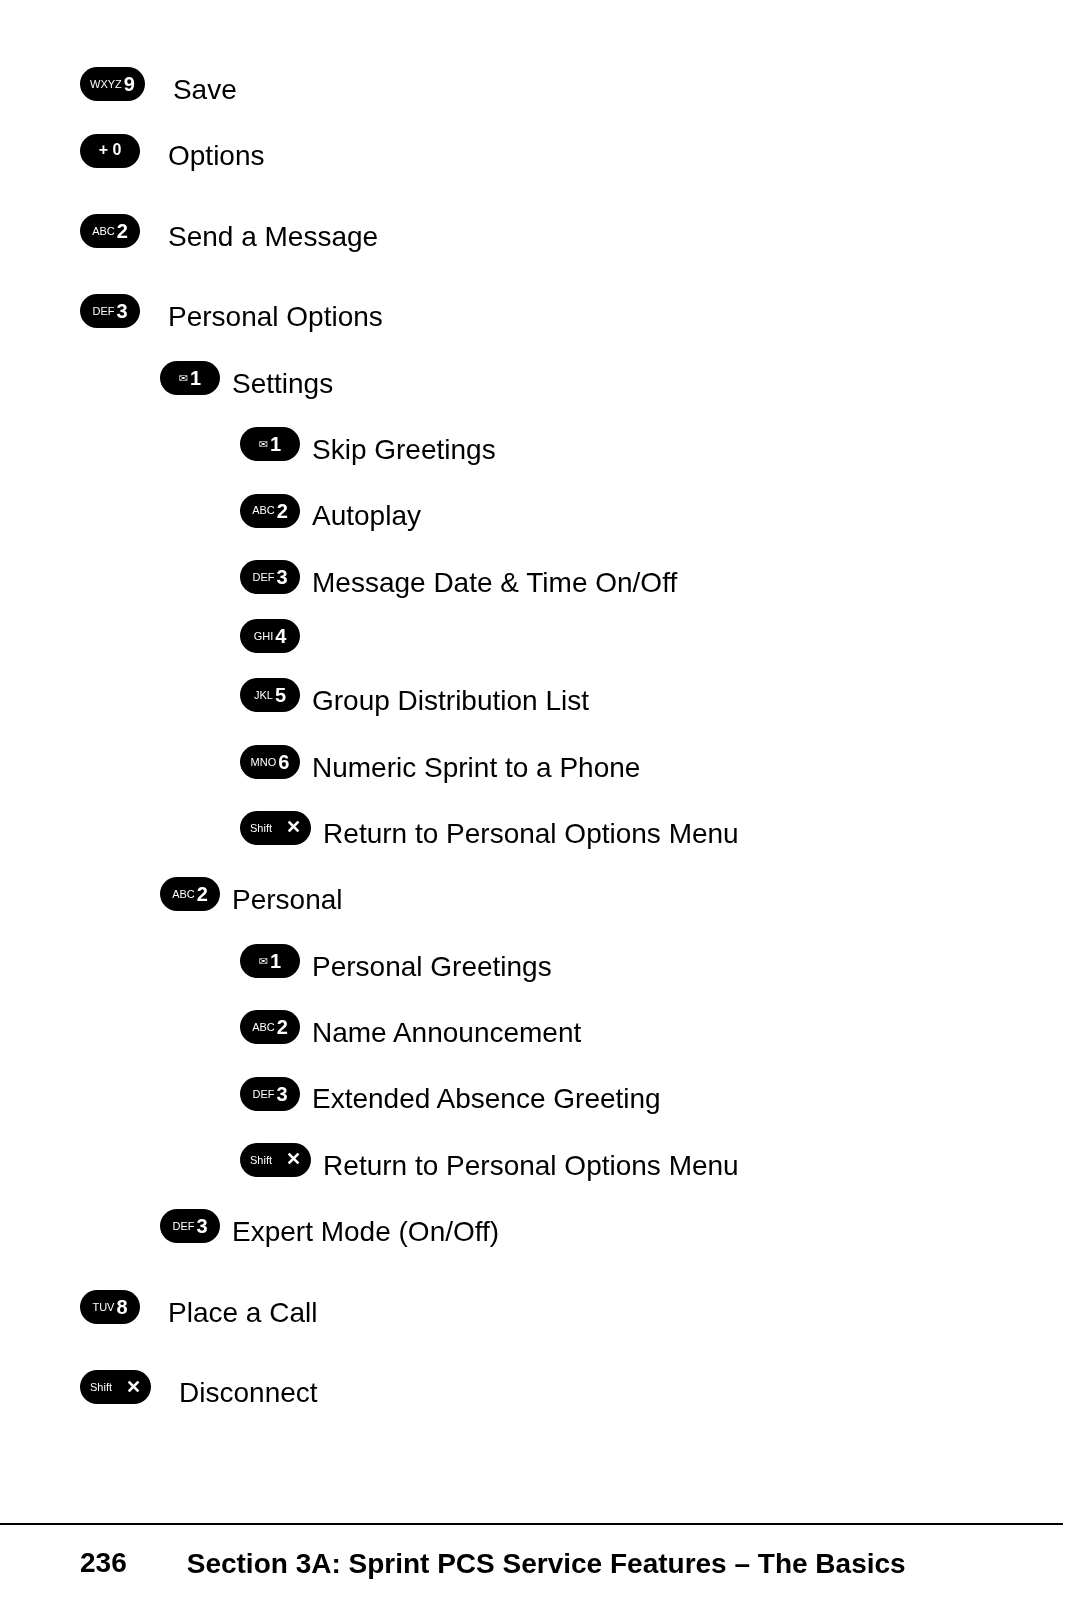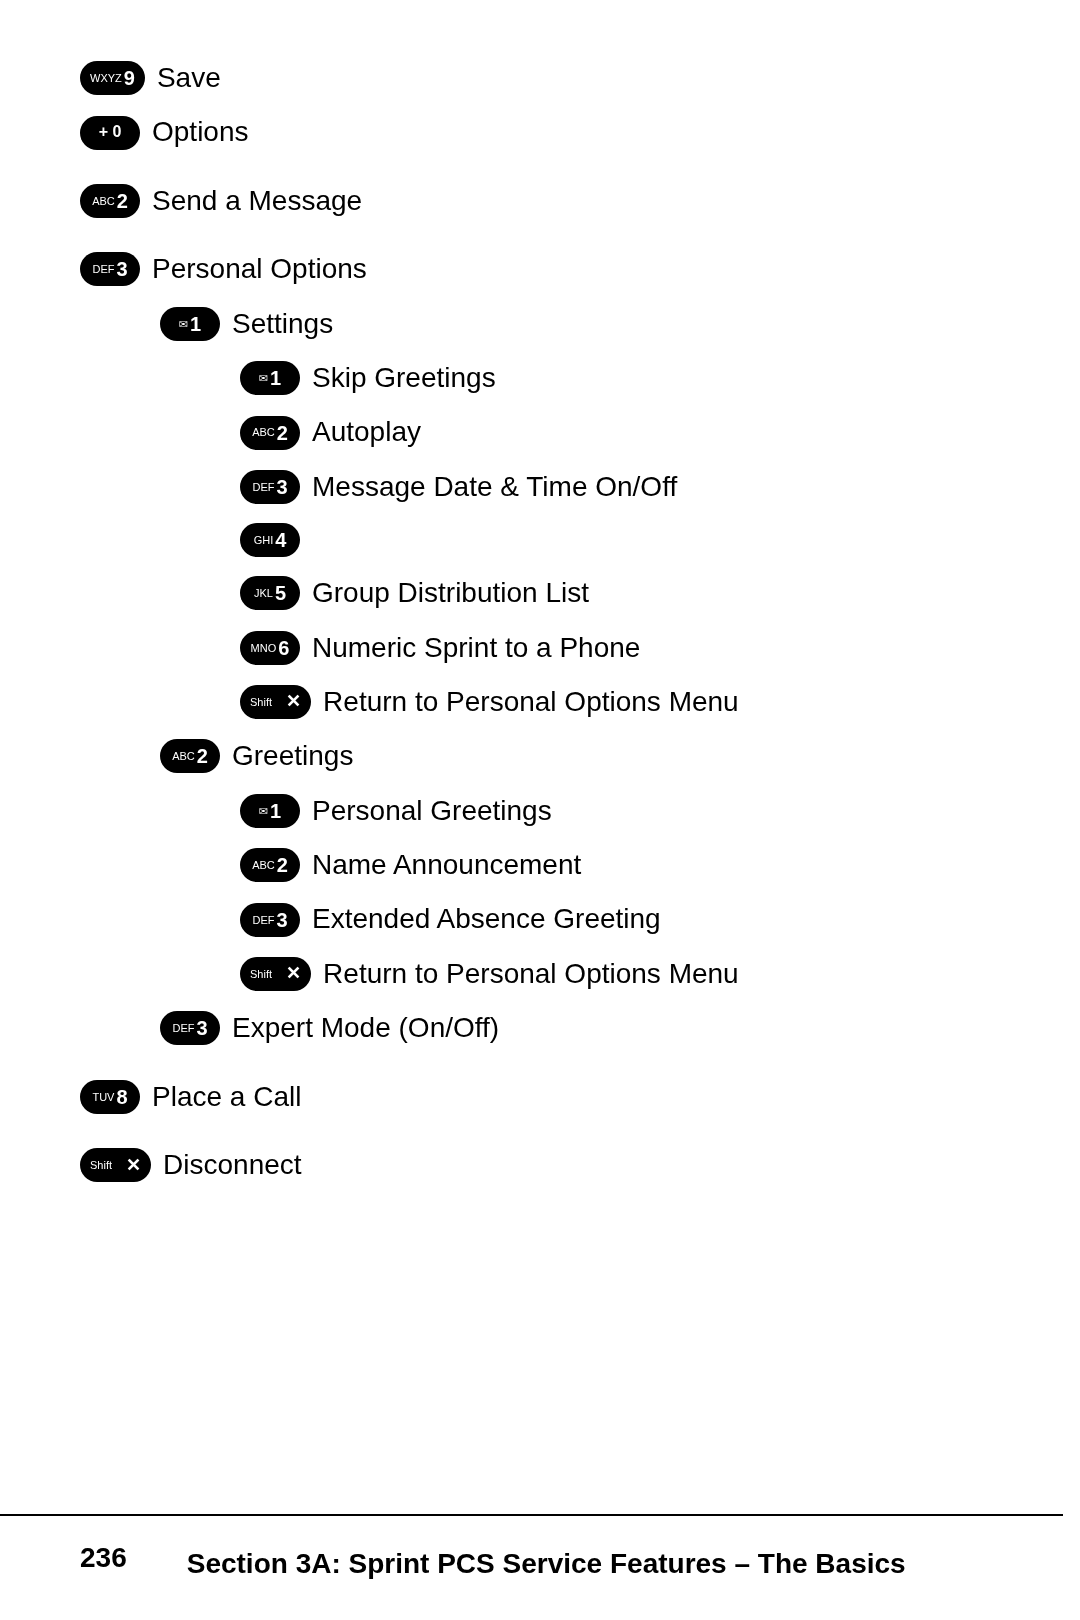--- a/index.html
+++ b/index.html
@@ -22,21 +22,21 @@
     }
 
     .menu-item {
       display: flex;
       align-items: center;
       margin-bottom: 18px;
       font-size: 28px;
       line-height: 1.3;
     }
 
-    .menu-item.level-0 { padding-left: 0px; }
+    .menu-item.level-0 { padding-left: 0px; gap: 16px; }
     .menu-item.level-1 { padding-left: 80px; }
     .menu-item.level-2 { padding-left: 160px; }
 
     .key-badge {
       display: inline-flex;
       align-items: center;
       justify-content: center;
       background: #000000;
       color: #ffffff;
       border-radius: 20px;
@@ -69,20 +69,21 @@
 
     .key-badge .key-shift {
       font-size: 11px;
       font-weight: normal;
       margin-right: 14px;
       vertical-align: super;
     }
 
     .item-text {
       font-size: 28px;
+      margin-top: 12px;
     }
 
     .footer {
       position: absolute;
       bottom: 40px;
       left: 0;
       right: 17px;
       display: flex;
       align-items: center;
       padding: 0 80px;
@@ -92,21 +93,21 @@
     .footer-page {
       font-size: 28px;
       font-weight: bold;
       margin-right: 60px;
       padding-top: 20px;
     }
 
     .footer-title {
       font-size: 28px;
       font-weight: bold;
-      padding-top: 32px;
+      padding-top: 23px;
     }
   </style>
 </head>
 <body>
 
 <div class="page-content">
   <ul class="menu-list" id="menu-container">
   <li class="menu-item level-0">
         <span class="key-badge">
           <span class="key-top">WXYZ</span>
@@ -189,21 +190,21 @@
           <span class="key-shift">Shift</span>
           <span class="key-x">✕</span>
         </span>
         <span class="item-text">Return to Personal Options Menu</span>
       </li>
       <li class="menu-item level-1">
         <span class="key-badge">
           <span class="key-top">ABC</span>
           <span class="key-num">2</span>
         </span>
-        <span class="item-text">Greetings</span>
+        <span class="item-text">Personal</span>
       </li>
       <li class="menu-item level-2">
         <span class="key-badge">
           <span class="key-top">✉</span>
           <span class="key-num">1</span>
         </span>
         <span class="item-text">Personal Greetings</span>
       </li>
       <li class="menu-item level-2">
         <span class="key-badge">

